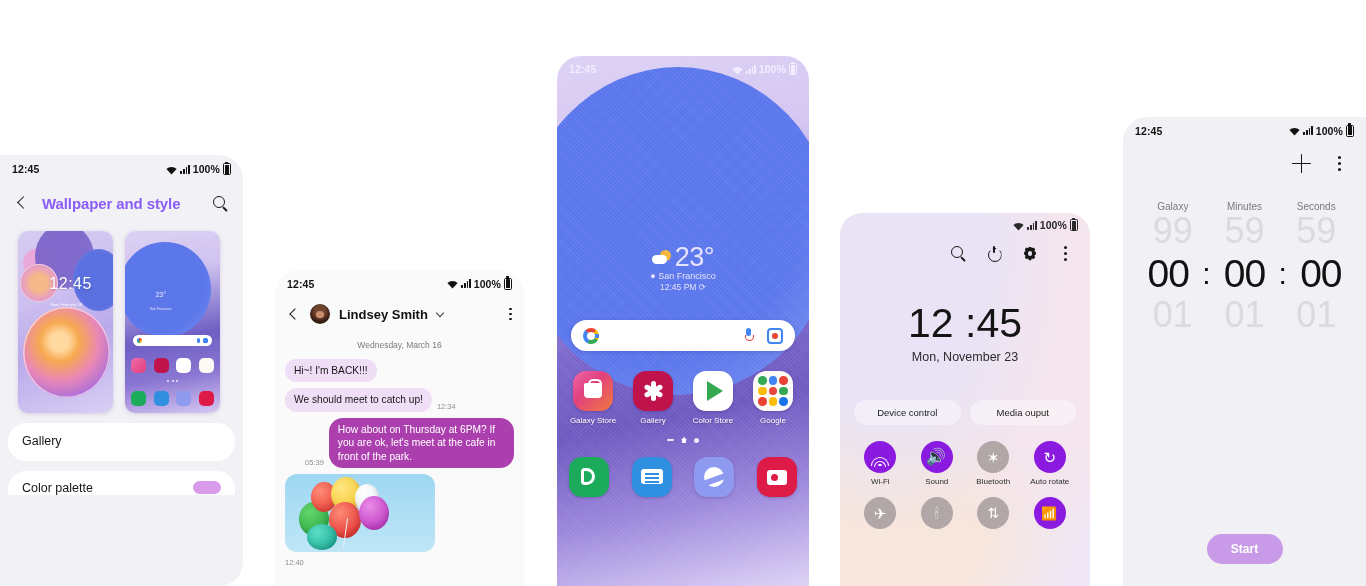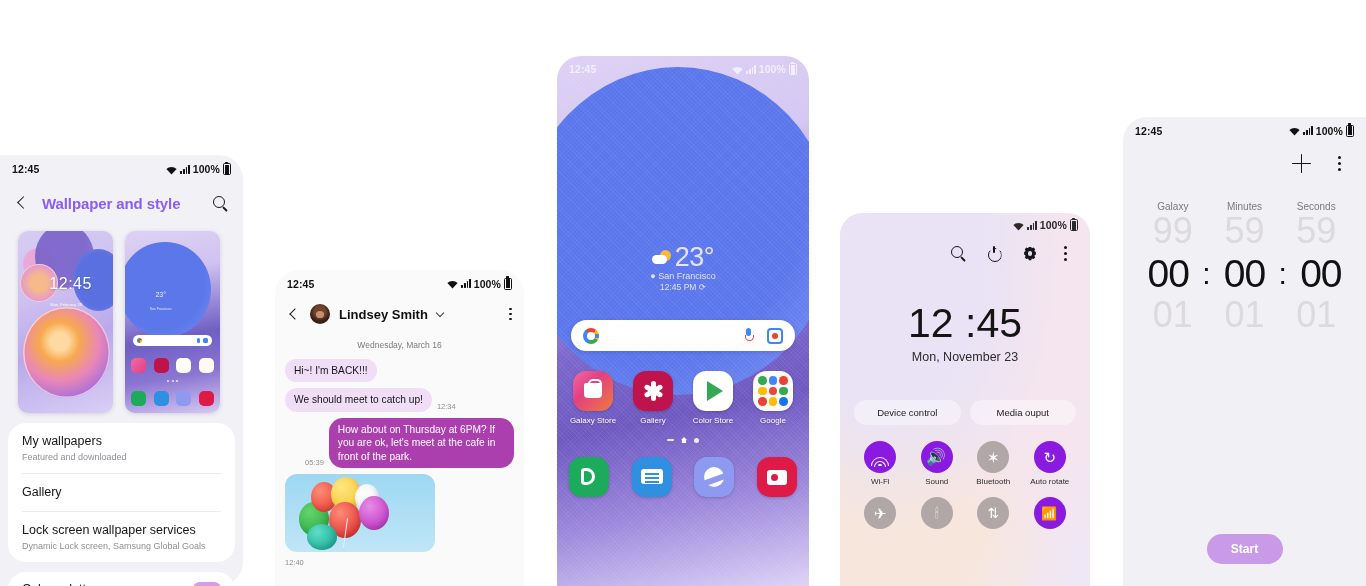--- a/index.html
+++ b/index.html
@@ -327,29 +327,21 @@
         <span class="hicon" style="background:#1cab5b"></span>
         <span class="hicon" style="background:#2f8fe0"></span>
         <span class="hicon" style="background:#8d9af0"></span>
         <span class="hicon" style="background:#dd1b46"></span>
       </span>
     </div>
   </div>
 
   <div class="p1-card">
     <div class="p1-item">
-      <div class="t">My wallpapers</div>
-      <div class="s">Featured and downloaded</div>
-    </div>
-    <div class="p1-item">
       <div class="t">Gallery</div>
-    </div>
-    <div class="p1-item">
-      <div class="t">Lock screen wallpaper services</div>
-      <div class="s">Dynamic Lock screen, Samsung Global Goals</div>
     </div>
   </div>
 
   <div class="p1-card2">
     <span class="t">Color palette</span>
     <span class="p1-swatch"></span>
   </div>
 </div>
 
 <div class="phone" id="p2">

